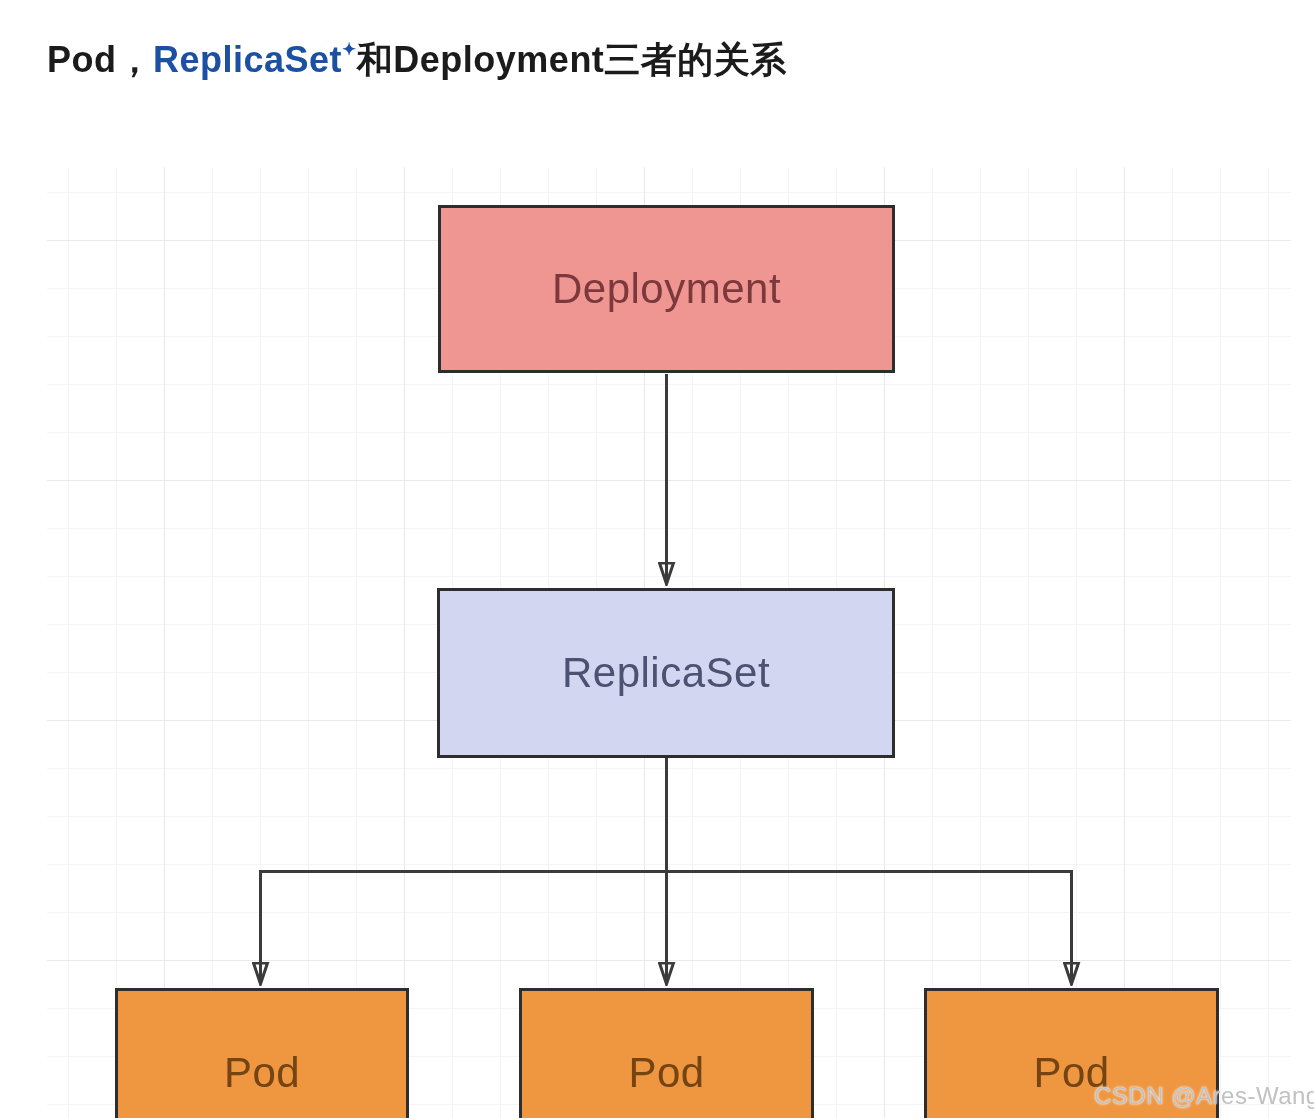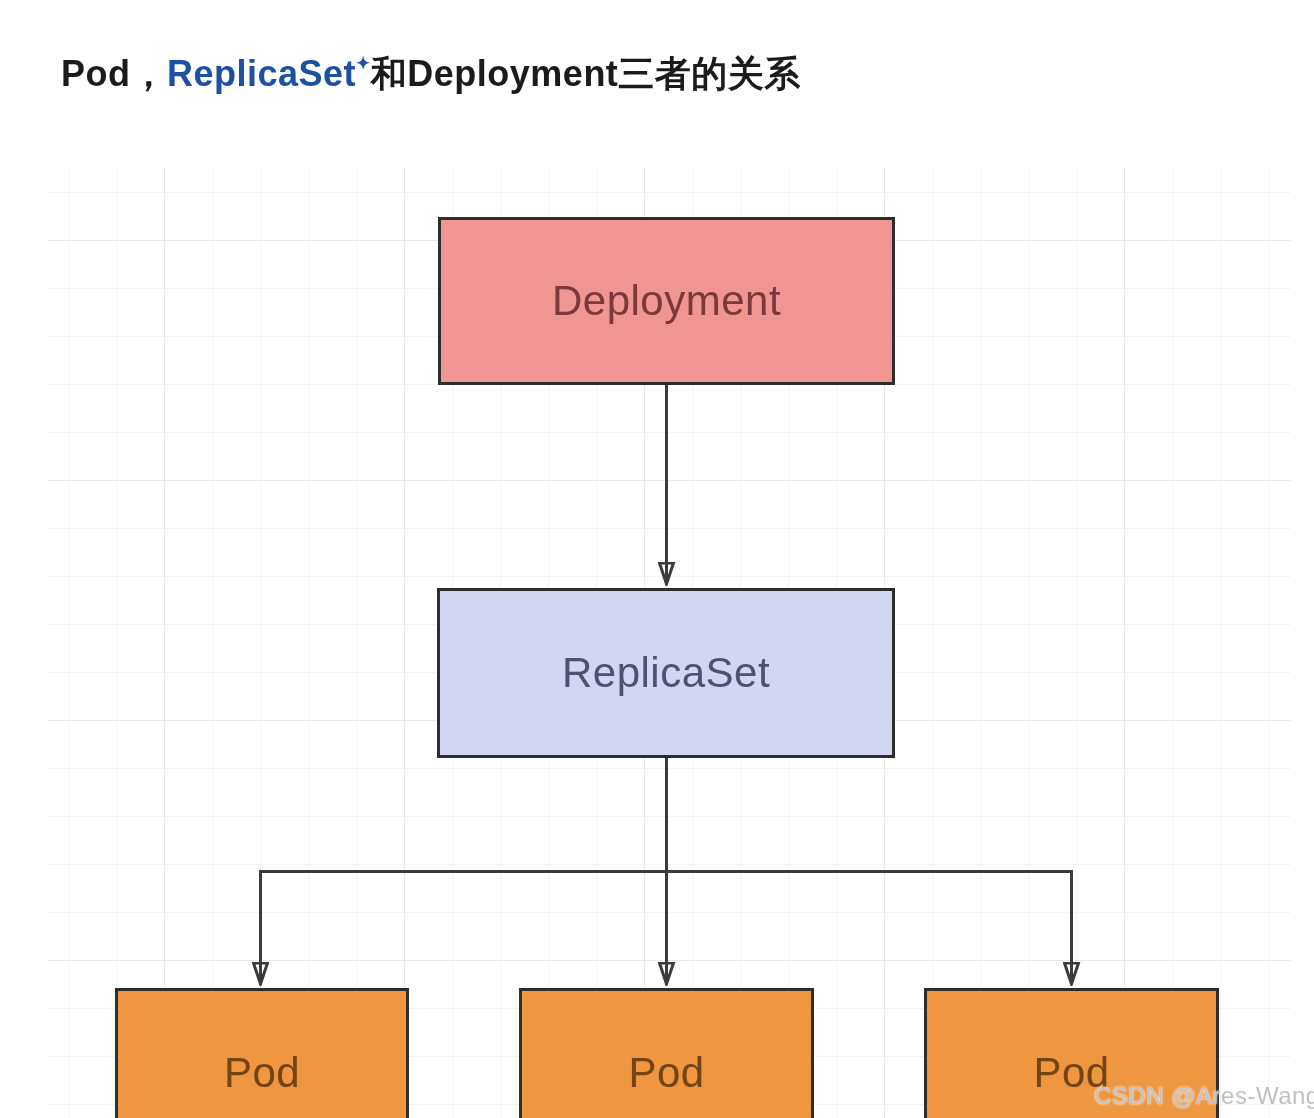--- a/index.html
+++ b/index.html
@@ -14,21 +14,21 @@
     overflow: hidden;
     background: #ffffff;
     font-family: "Liberation Sans", sans-serif;
   }
 
   
   .title {
     position: absolute;
     left: 47px;
     top: 36px;
-    margin: 14px;
+    margin: 0;
     font-size: 36px;
     font-weight: bold;
     color: #1b1b1b;
     letter-spacing: 0.5px;
     white-space: nowrap;
   }
   .title a.rs-link {
     color: #1b50a3;
     text-decoration: none;
     cursor: pointer;
@@ -78,21 +78,21 @@
     display: flex;
     align-items: center;
     justify-content: center;
     border: 3px solid #2d2d2d;
     box-sizing: border-box;
     font-size: 42px;
     letter-spacing: 0.5px;
   }
   .node-deployment {
     left: 438px; top: 205px; width: 457px; height: 168px;
-    background: #f09692; color: #7c393c; margin-top: 12px;
+    background: #f09692; color: #7c393c;
   }
   .node-replicaset {
     left: 437px; top: 588px; width: 458px; height: 170px;
     background: #d3d6f0; color: #4b5272;
   }
   .node-pod { background: #ef9640; color: #744413; }
   .node-pod1 { left: 115px; top: 988px; width: 294px; height: 170px; }
   .node-pod2 { left: 519px; top: 988px; width: 295px; height: 170px; }
   .node-pod3 { left: 924px; top: 988px; width: 295px; height: 170px; }
 

